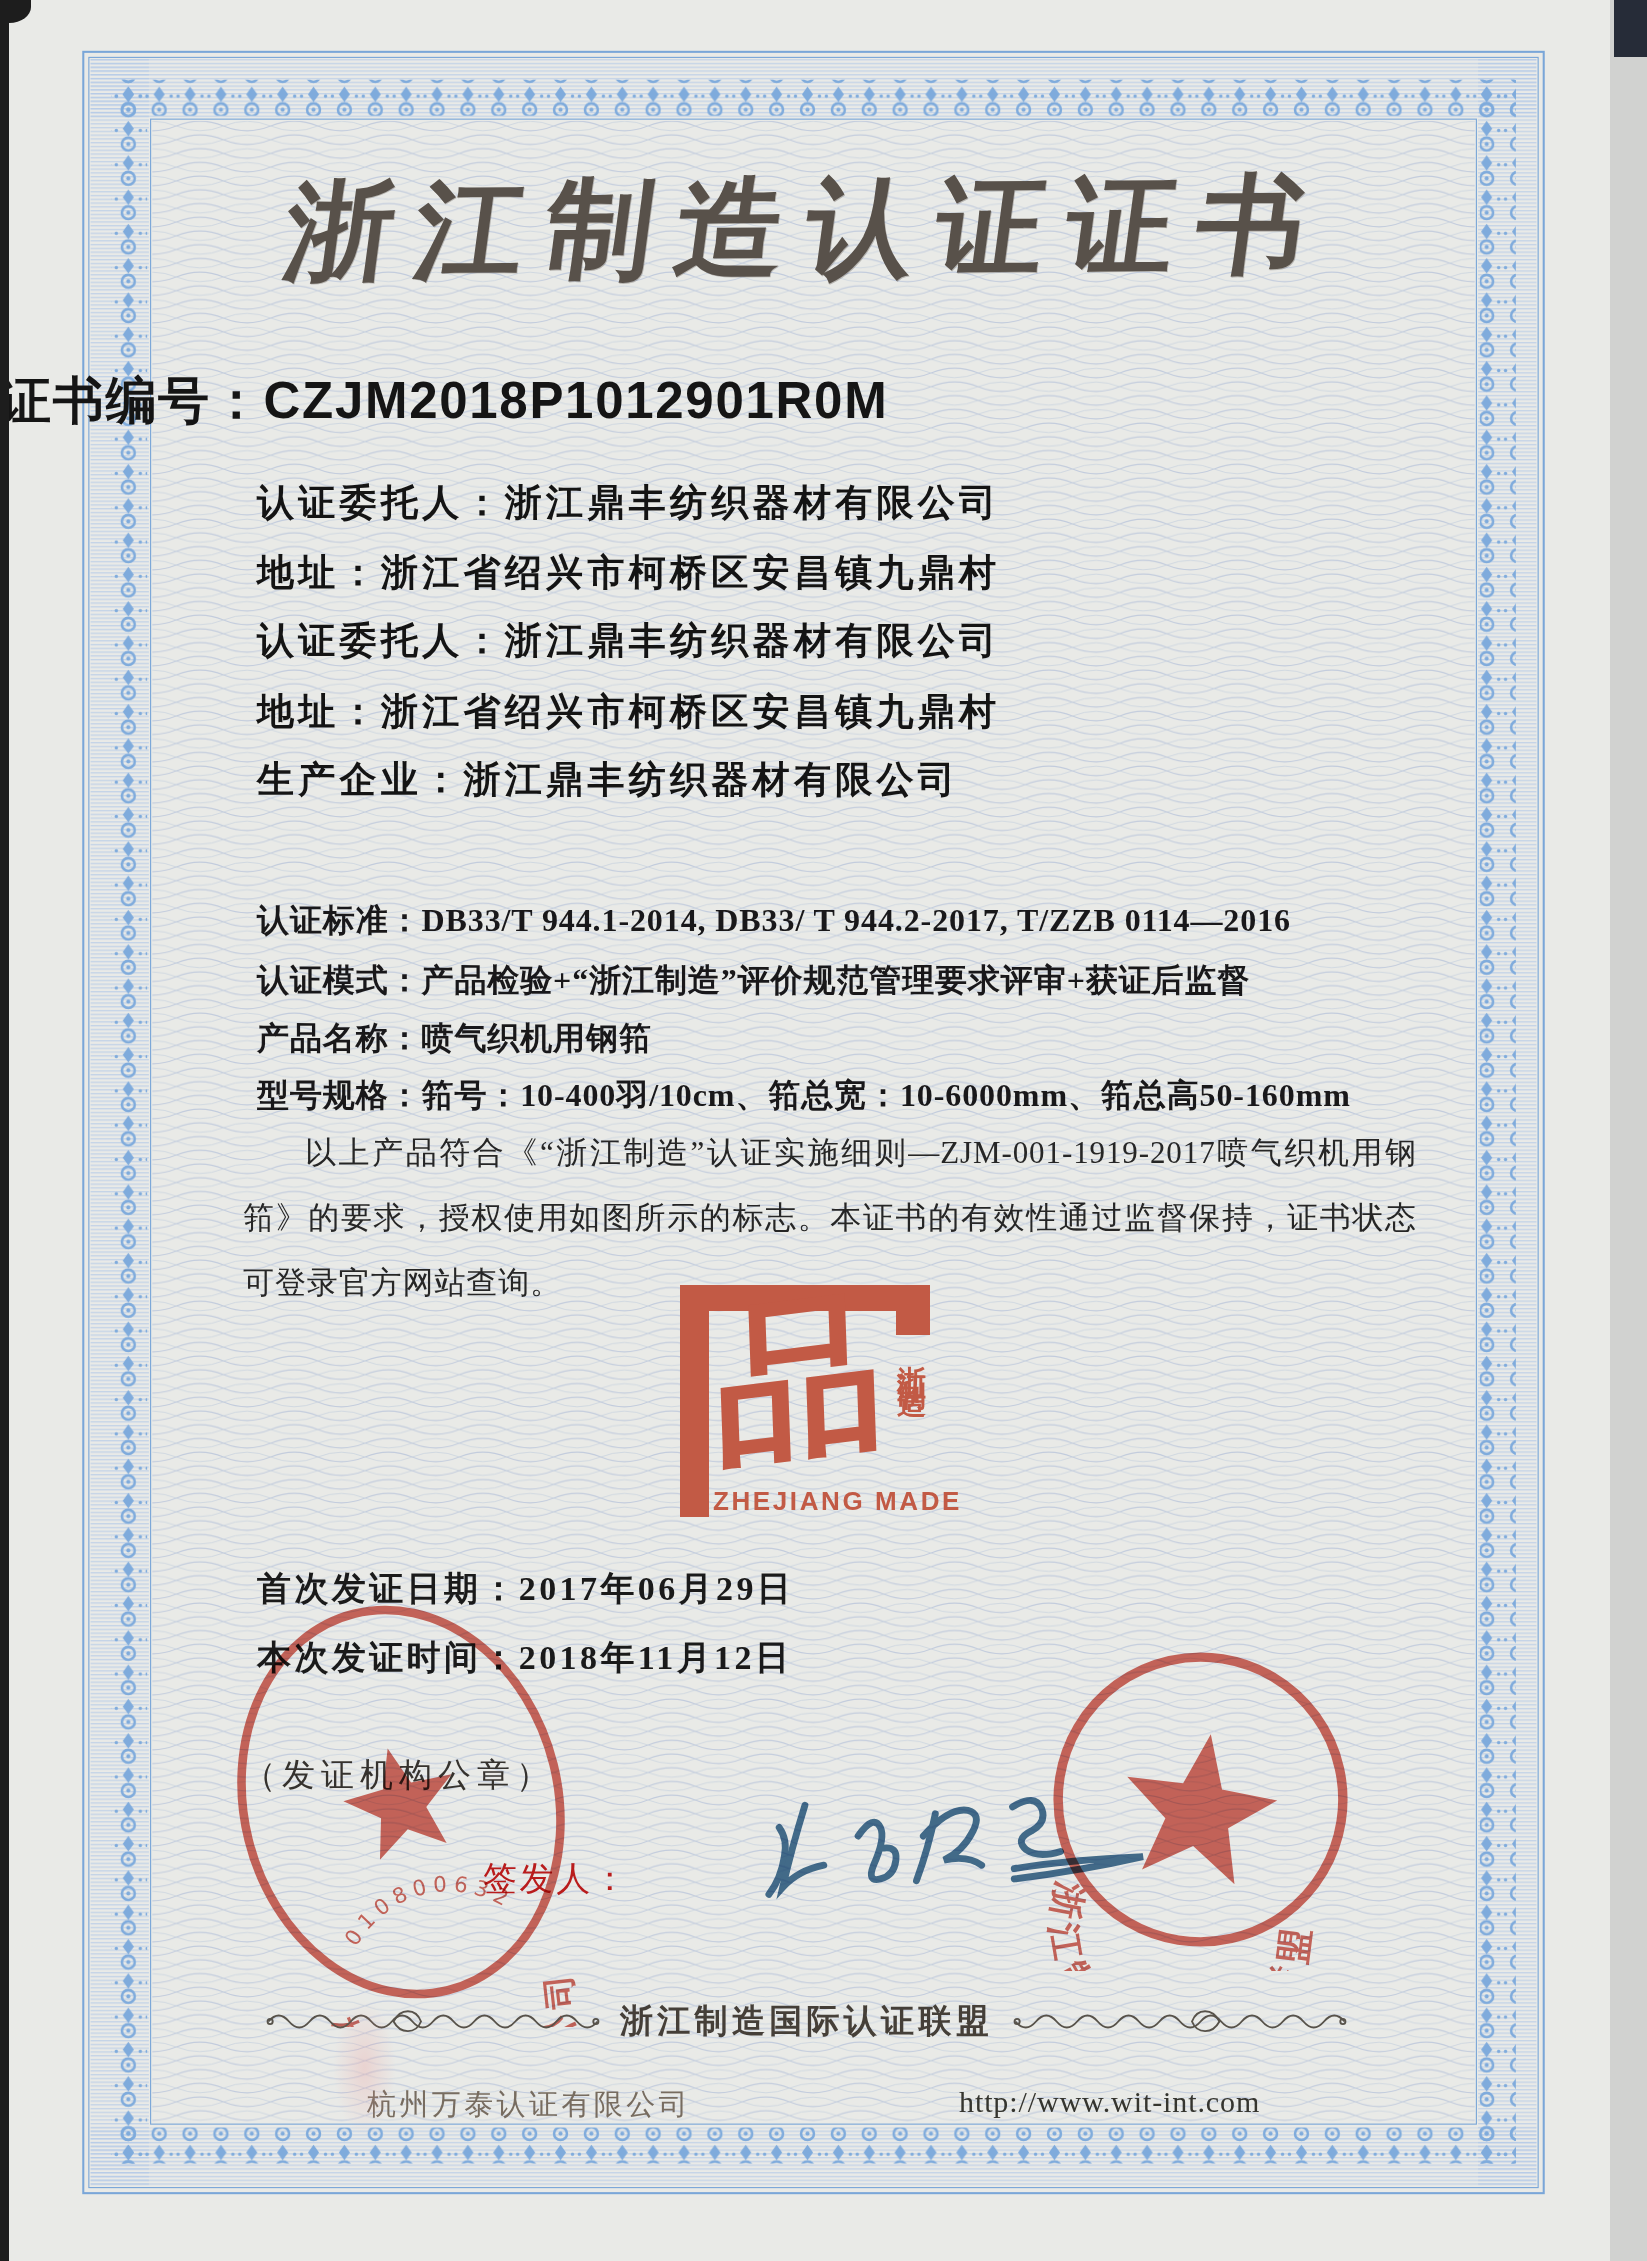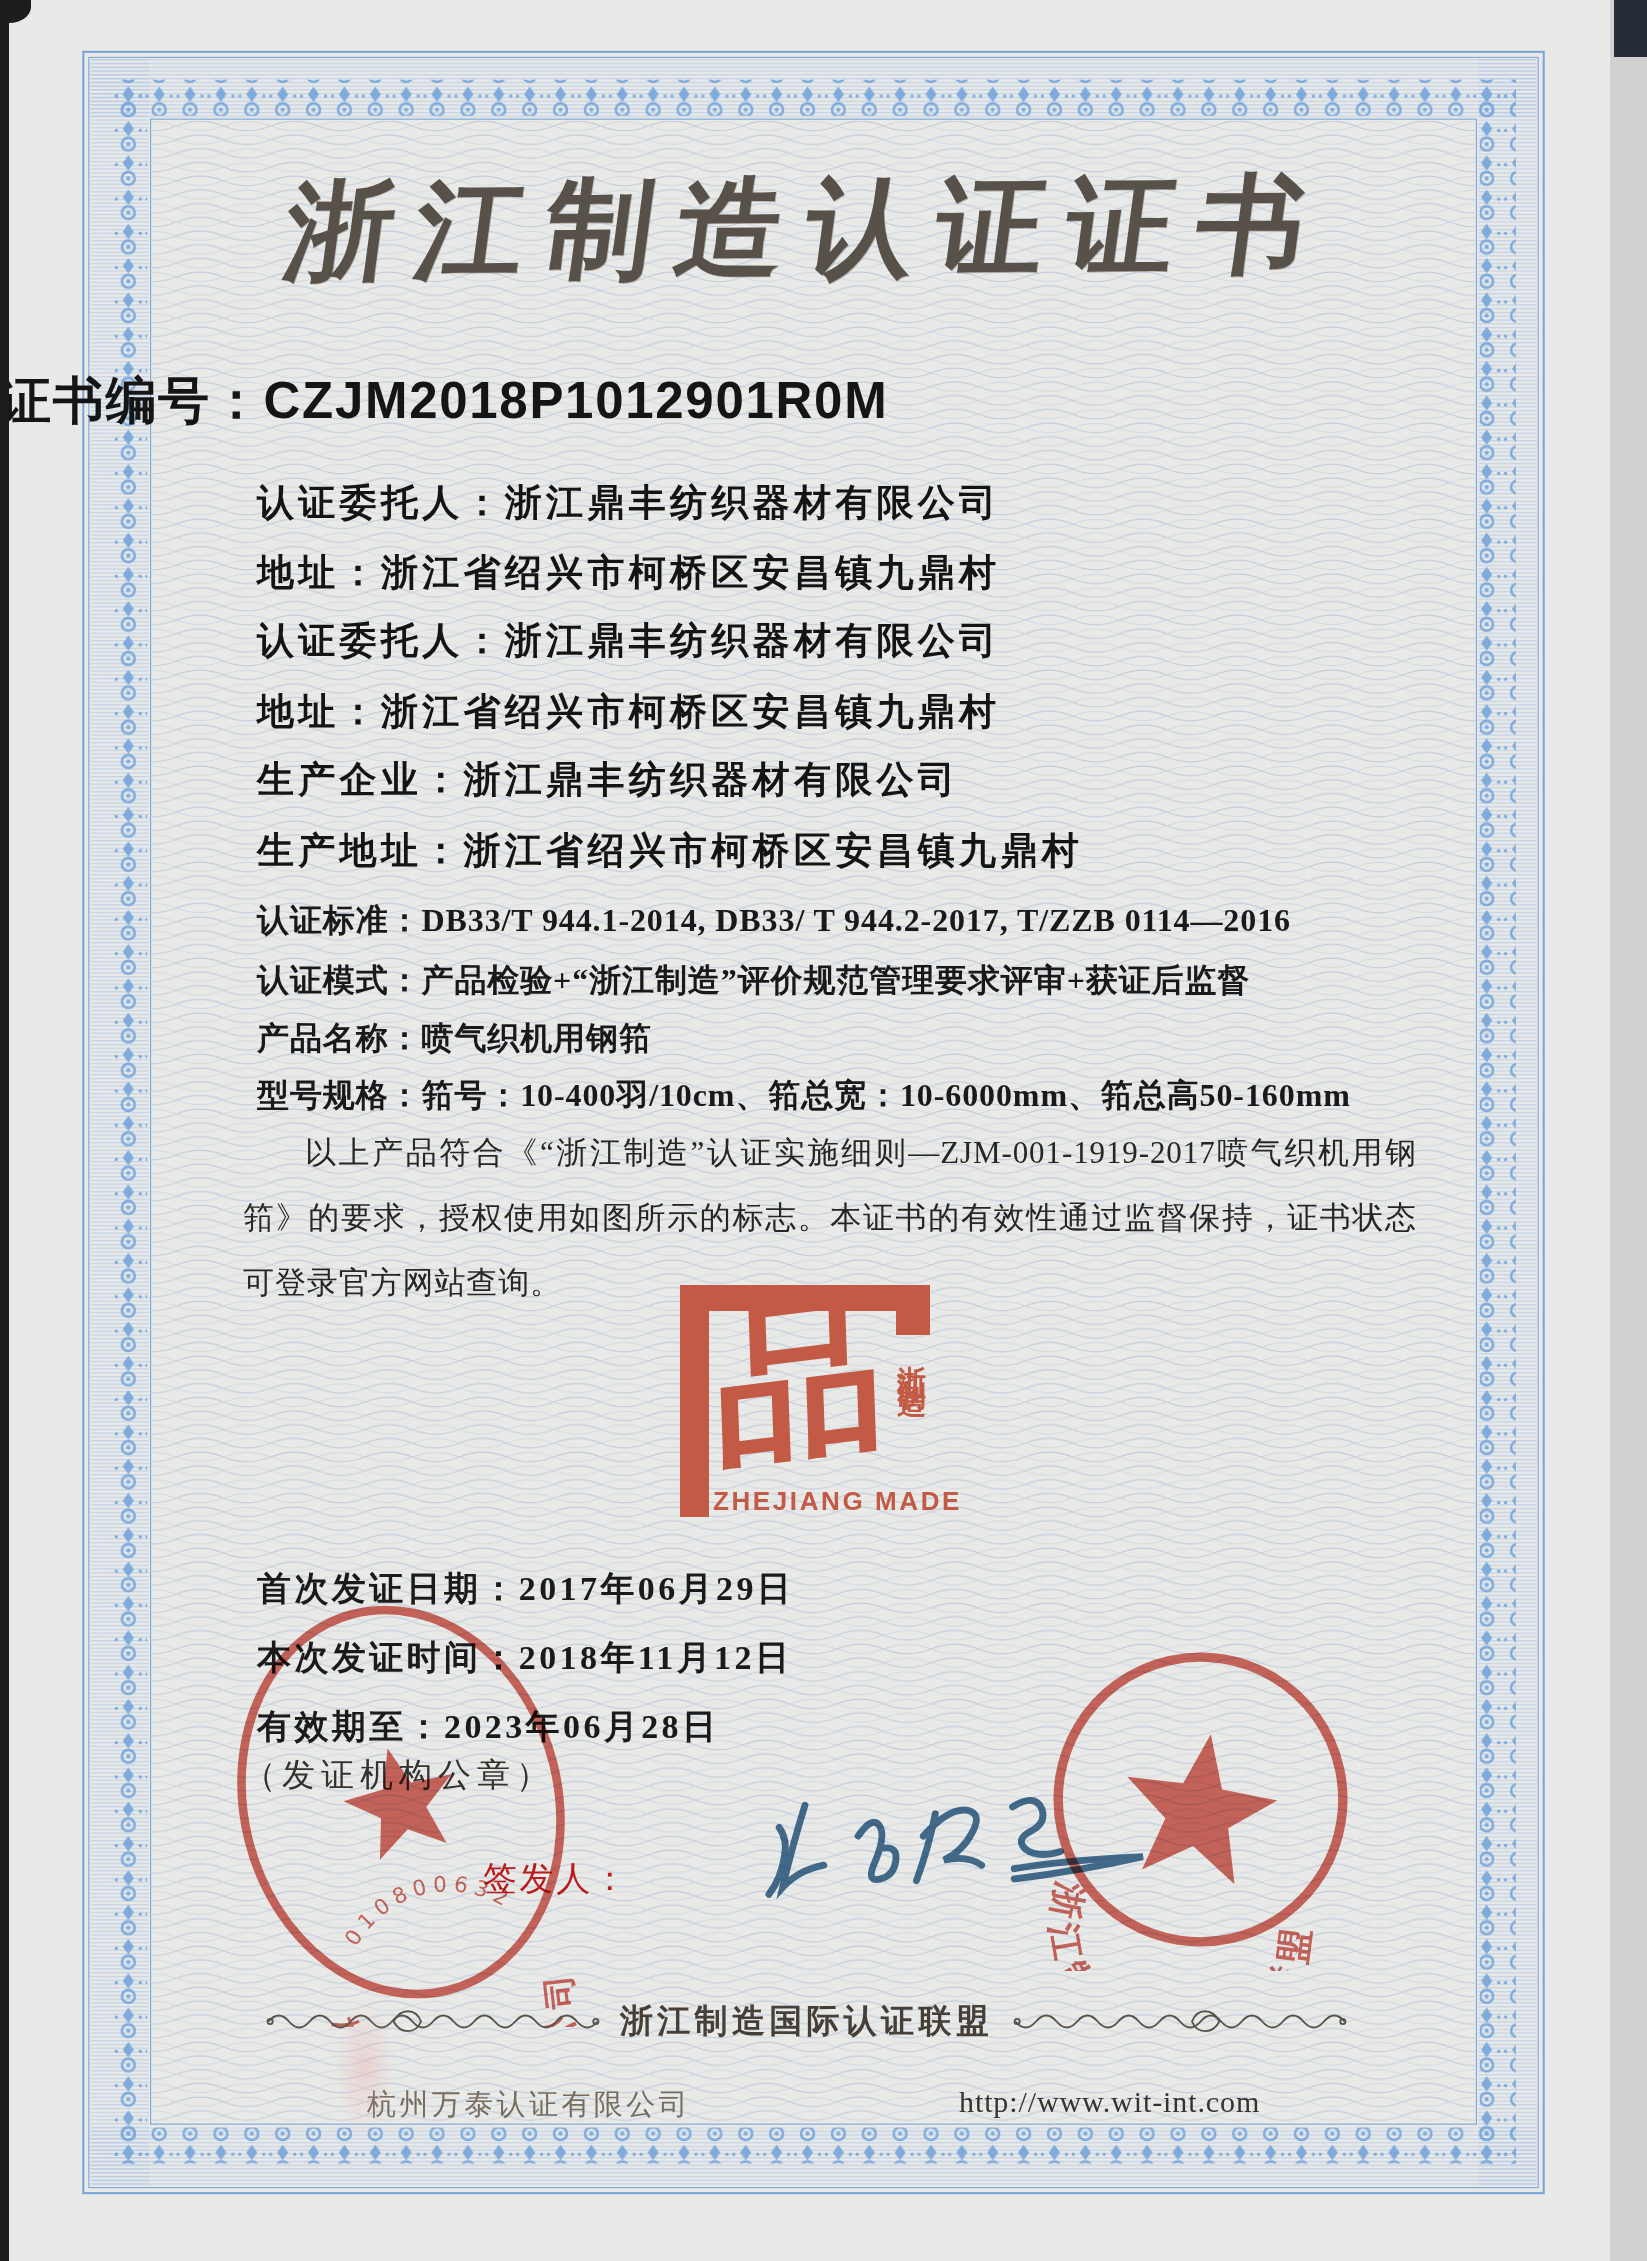--- a/index.html
+++ b/index.html
@@ -90,41 +90,39 @@
   </svg>
 
   <div class="abs title">浙江制造认证证书</div>
   <div class="abs certno">证书编号：CZJM2018P1012901R0M</div>
 
   <div class="abs info i0">认证委托人：浙江鼎丰纺织器材有限公司</div>
   <div class="abs info i1">地址：浙江省绍兴市柯桥区安昌镇九鼎村</div>
   <div class="abs info i2">认证委托人：浙江鼎丰纺织器材有限公司</div>
   <div class="abs info i3">地址：浙江省绍兴市柯桥区安昌镇九鼎村</div>
   <div class="abs info i4">生产企业：浙江鼎丰纺织器材有限公司</div>
-  <div class="abs info i5">生产地址：浙江省绍兴市柯桥区安昌镇九鼎村</div>
 
   <div class="abs detail d0">认证标准：DB33/T 944.1-2014, DB33/ T 944.2-2017, T/ZZB 0114—2016</div>
   <div class="abs detail d1">认证模式：产品检验+“浙江制造”评价规范管理要求评审+获证后监督</div>
   <div class="abs detail d2">产品名称：喷气织机用钢筘</div>
   <div class="abs detail d3">型号规格：筘号：10-400羽/10cm、筘总宽：10-6000mm、筘总高50-160mm</div>
 
   <div class="abs statement">以上产品符合《“浙江制造”认证实施细则—ZJM-001-1919-2017喷气织机用钢筘》的要求，授权使用如图所示的标志。本证书的有效性通过监督保持，证书状态可登录官方网站查询。</div>
 
   <div class="abs logo">
     <div class="bar bar-l"></div>
     <div class="bar bar-t"></div>
     <div class="bar bar-c"></div>
     <div class="pin">品</div>
     <div class="vtext">浙江制造</div>
     <div class="caption">ZHEJIANG MADE</div>
   </div>
 
   <div class="abs dateline t0">首次发证日期：2017年06月29日</div>
   <div class="abs dateline t1">本次发证时间：2018年11月12日</div>
-  <div class="abs dateline t2">有效期至：2023年06月28日</div>
   <div class="abs sealnote">（发证机构公章）</div>
   <div class="abs issuer">签发人：</div>
 
   <svg class="abs seal" style="left:195px;top:1577px" width="412" height="450" viewBox="-240 -262 480 524">
     <g transform="rotate(-14)">
       <ellipse cx="0" cy="0" rx="183" ry="226" fill="none" stroke="#d0564b" stroke-width="10"></ellipse>
       <path id="sealArcL" d="M -116 118 A 142 184 0 1 0 116 118" fill="none"></path>
       <text font-size="40" font-weight="bold" fill="#d0564b" letter-spacing="10" font-family="Liberation Serif,serif">
         <textPath href="#sealArcL" startOffset="50%" text-anchor="middle">杭州万泰认证有限公司</textPath>
       </text>

